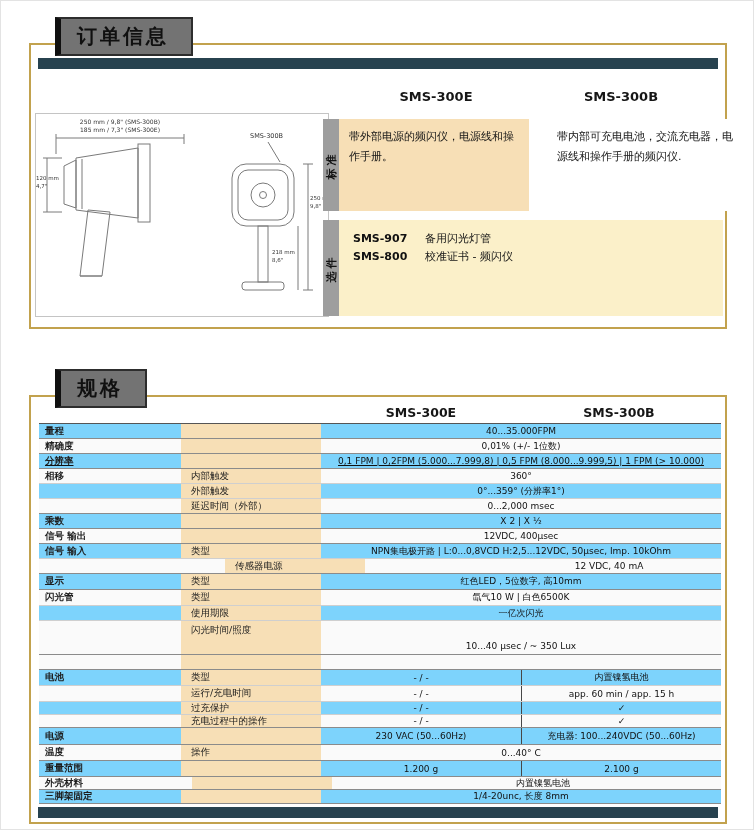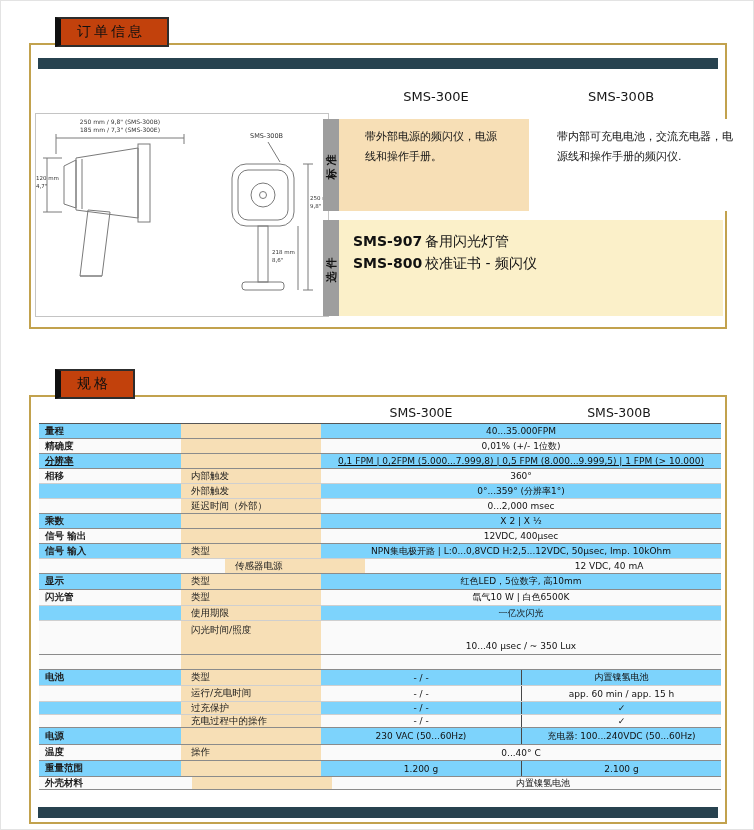--- a/index.html
+++ b/index.html
@@ -1,45 +1,45 @@
 <!DOCTYPE html>
 <html><head>
 <meta charset="utf-8">
 <style>
   *{box-sizing:border-box;margin:0;padding:0}
   html,body{background:#fff}
   body{font-family:"DejaVu Sans","Liberation Sans",sans-serif;color:#111}
   .page{position:relative;width:754px;height:830px;background:#fff;border:1px solid #e3e3e3;overflow:hidden}
 
   
-  .tab{position:absolute;z-index:5;background:#c2410c;border:2px solid #2d2d2d;border-left:6px solid #101010;
-       padding:4px 22px 4px 16px;font-weight:normal;font-size:14px;letter-spacing:3px;color:#101010}
+  .tab{position:absolute;z-index:5;background:#737373;border:2px solid #2d2d2d;border-left:6px solid #101010;
+       padding:4px 22px 4px 16px;font-weight:bold;font-size:20px;letter-spacing:3px;color:#101010}
 
   
   .goldbox{position:absolute;background:#fff;border:2px solid #c2a24e}
   .darkbar{position:absolute;left:7px;right:7px;height:11px;background:#27424f}
 
-  .colhead{position:absolute;width:170px;text-align:center;font-weight:normal;color:#161616}
+  .colhead{position:absolute;width:170px;text-align:center;font-weight:bold;color:#161616}
   .order-box .colhead{top:44px;font-size:13px}
   .spec-box .colhead{top:8px;font-size:12.5px}
 
   
   .drawing{position:absolute;left:4px;top:68px;width:294px;height:204px;border:1px solid #c4c4c4;background:#fff}
   .drawing svg{display:block}
   .drawing text{font-family:"DejaVu Sans",sans-serif}
   .vlabel{position:absolute;width:16px;background:#9e9e9e;display:flex;align-items:center;justify-content:center}
   .vlabel span{transform:rotate(-90deg);white-space:nowrap;font-size:11px;font-weight:bold;letter-spacing:3px;color:#141414}
   .vlabel.std{left:292px;top:74px;height:92px}
   .vlabel.opt{left:292px;top:175px;height:96px}
   .std-e{position:absolute;left:308px;top:74px;width:190px;height:92px;background:#f7dfb6;
-         padding:8px 26px;font-size:11px;line-height:1.8;color:#141414}
+         padding:8px 10px;font-size:11px;line-height:1.8;color:#141414}
   .std-b{position:absolute;left:522px;top:74px;width:194px;height:92px;background:#fff;
          padding:8px 4px;font-size:11px;line-height:1.8;color:#141414}
   .opt-block{position:absolute;left:308px;top:175px;width:384px;height:96px;background:#fbf0c9;padding:10px 14px}
-  .opt-item{display:flex;font-size:14px;line-height:1.6}
+  .opt-item{display:flex;font-size:11px;line-height:1.6}
   .opt-code{font-weight:bold;width:72px;flex:0 0 72px}
   .opt-desc{color:#141414}
 
   
   .spec-table{position:absolute;left:8px;top:26px;width:682px;border-top:1.5px solid #555}
   .srow{display:flex;width:100%}
   .srow.g{background:#7dd3fc}
   .srow.w{background:#fafafa}
   .srow.sepM{border-bottom:1px solid #8b8b8b}
   .srow.sepm{border-bottom:1px solid #cfcfcf}
@@ -263,18 +263,23 @@
           <div class="c c1">重量范围</div>
           <div class="c c2"></div>
           <div class="c cv half">1.200 g</div>
           <div class="c cv half vdiv">2.100 g</div>
         </div>
         <div class="srow w sepM" style="height: 13px; gap: 11px;">
           <div class="c c1">外壳材料</div>
           <div class="c c2"></div>
           <div class="c cv vspan">内置镍氢电池</div>
         </div>
+        <div class="srow g sepM" style="height: 14px;">
+          <div class="c c1">三脚架固定</div>
+          <div class="c c2"></div>
+          <div class="c cv vspan">1/4-20unc, 长度 8mm</div>
+        </div>
       </div>
 
     <div class="darkbar" style="bottom:4px"></div>
   </div>
 
 </div>
 
 </body></html>

